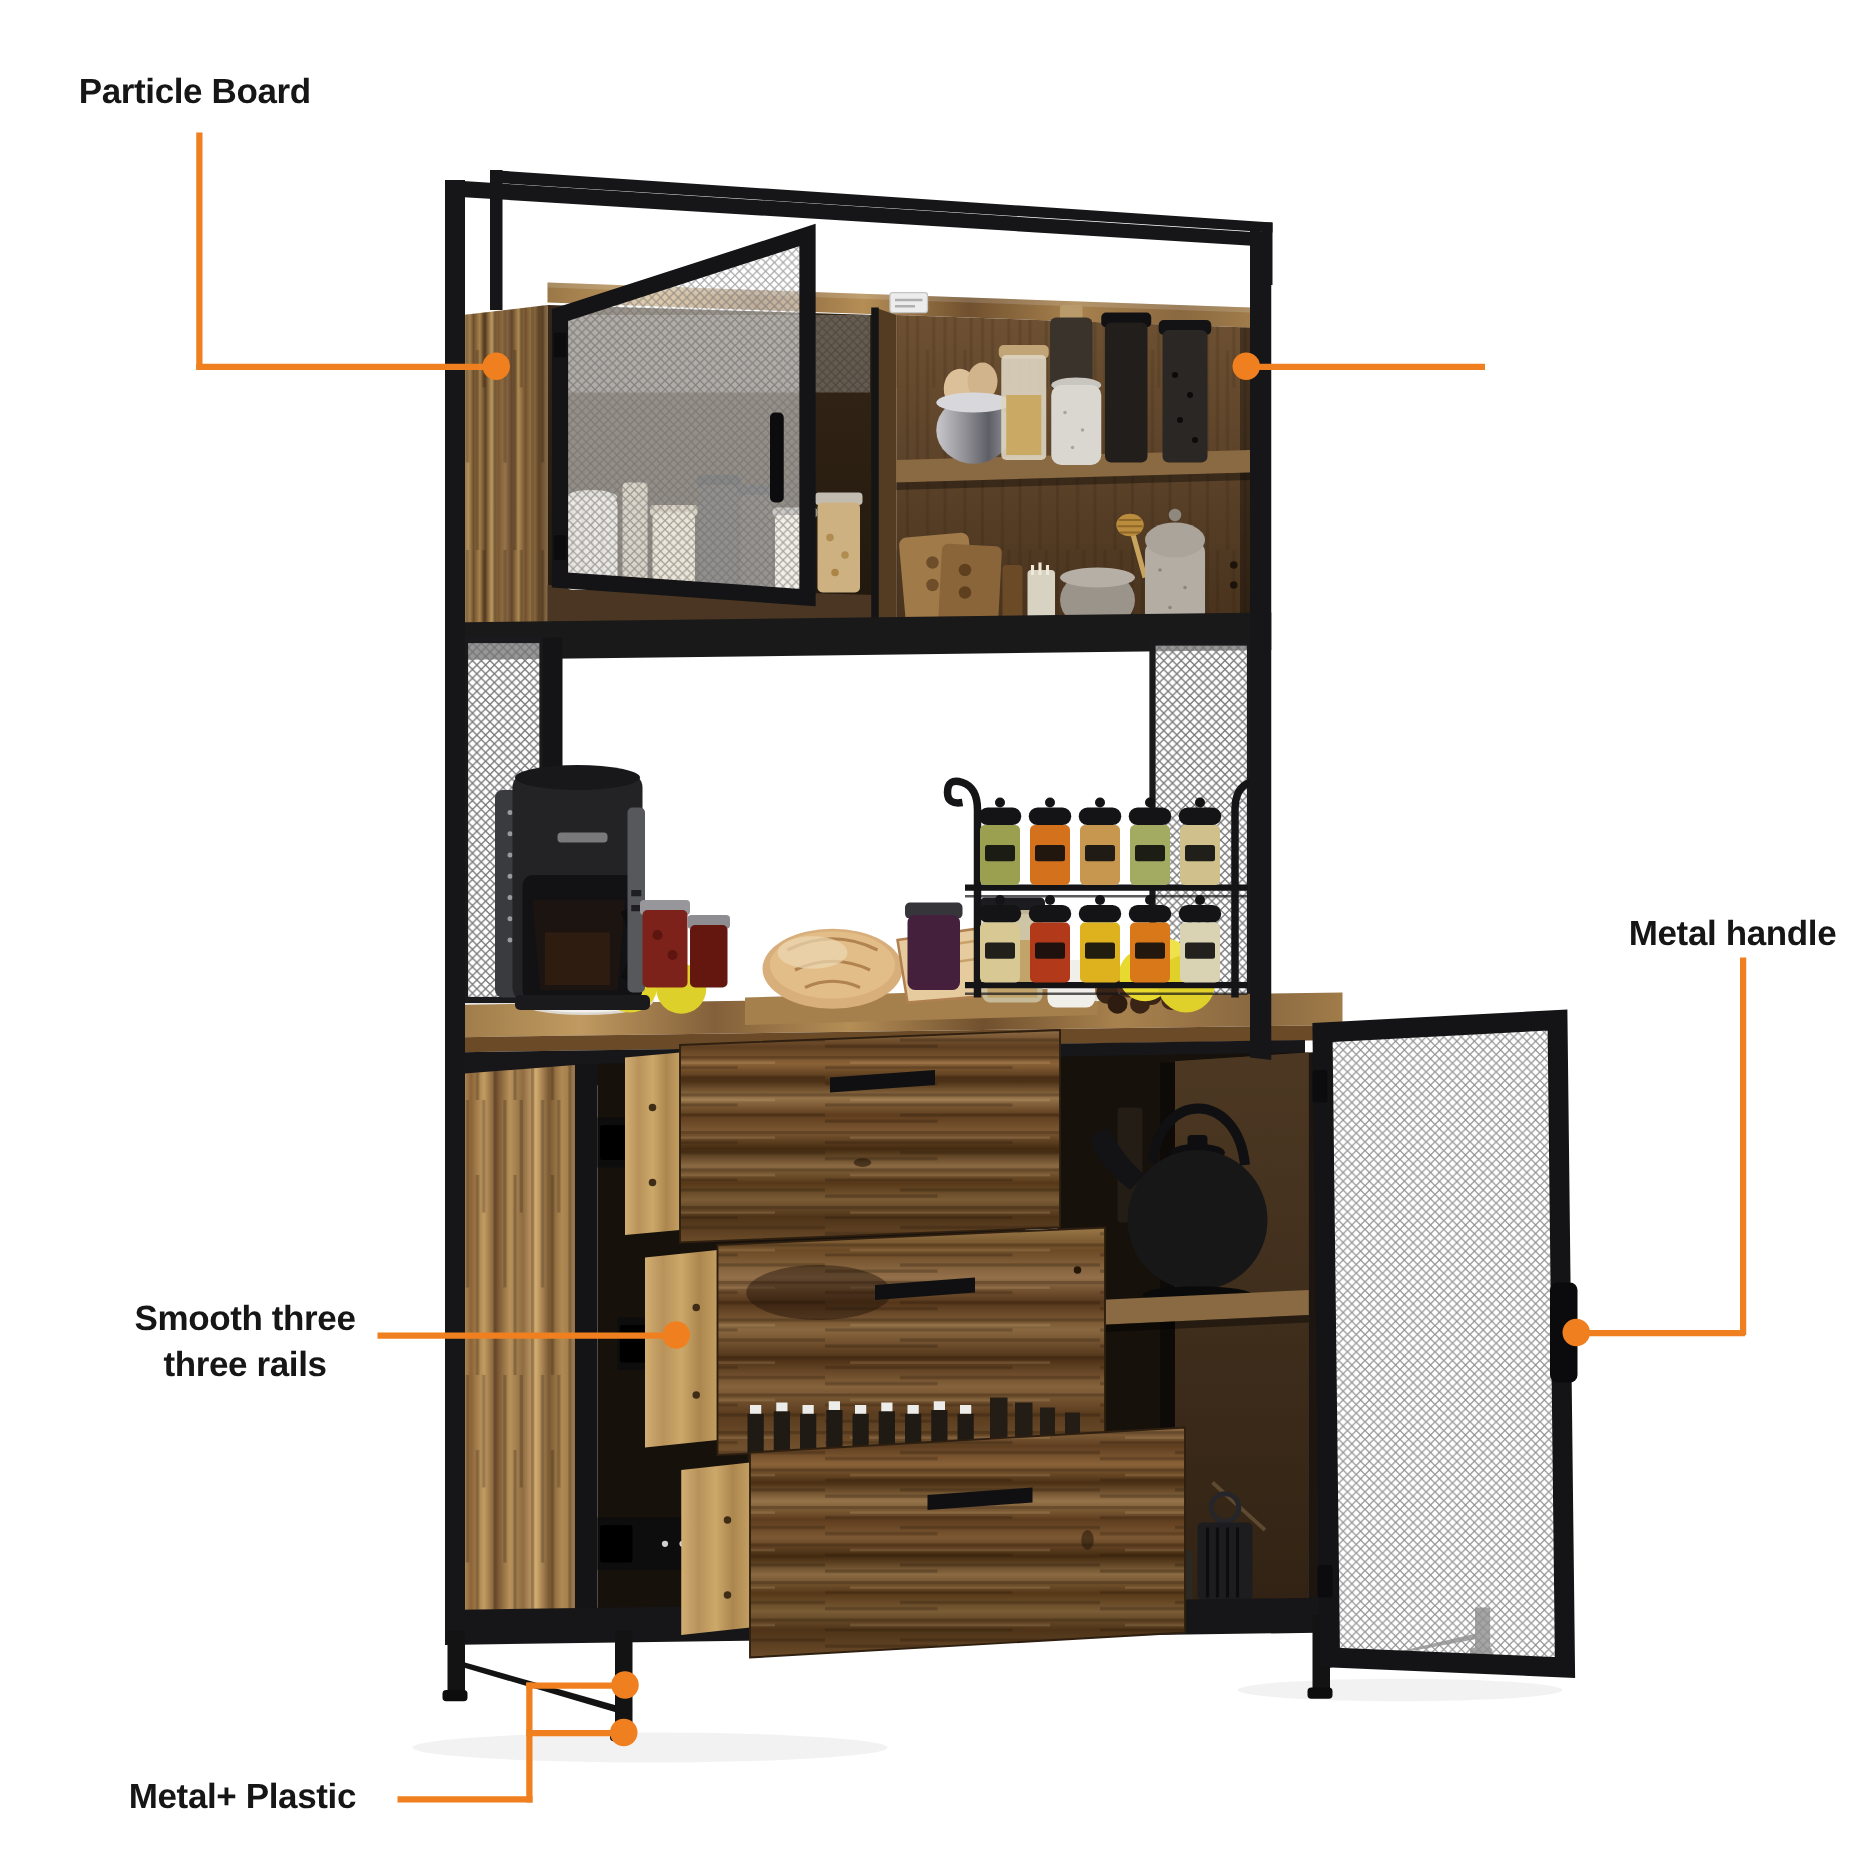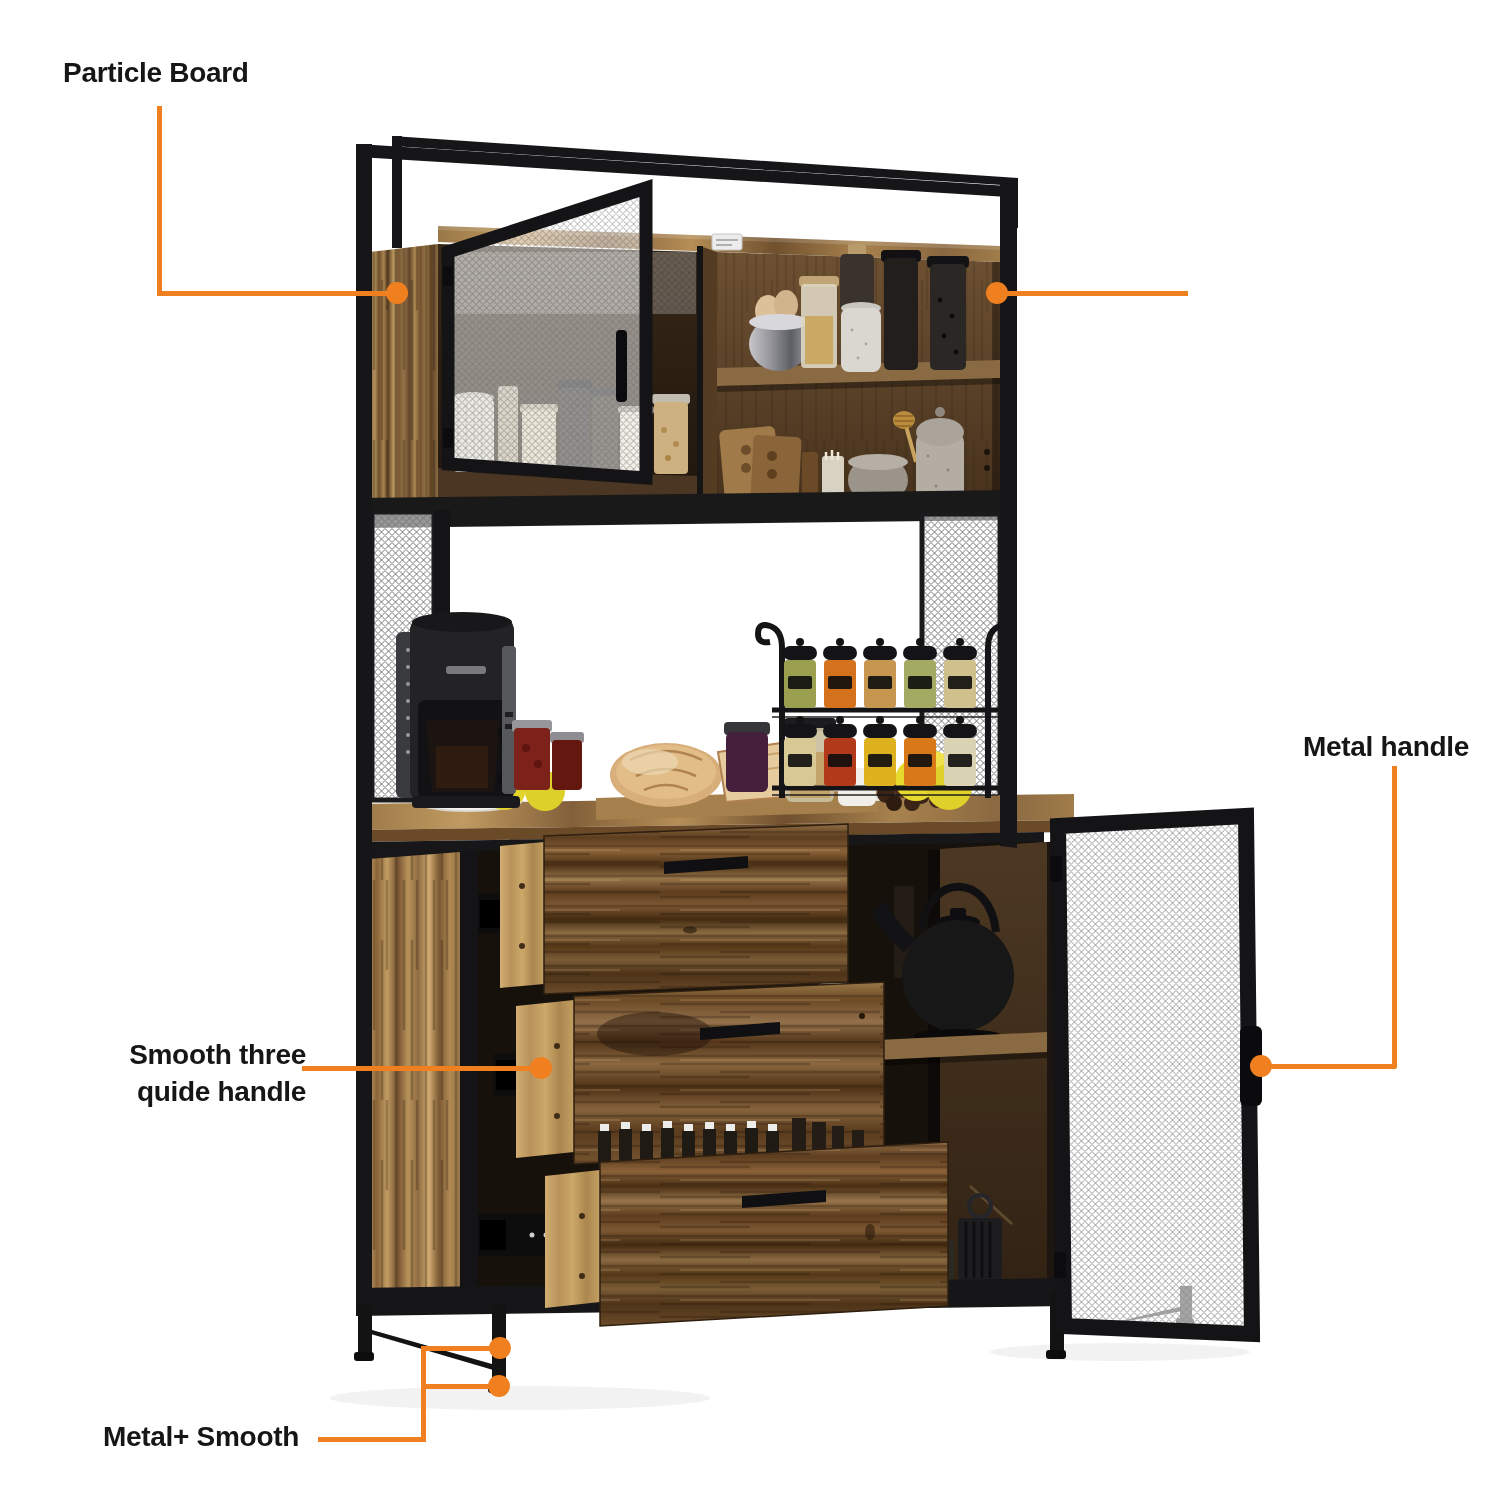--- a/index.html
+++ b/index.html
@@ -558,26 +558,26 @@
       <rect x="1054" y="1252" width="12" height="26" rx="2" fill="#0c0c0e"></rect>
       <rect x="1240" y="1026" width="22" height="80" rx="6" fill="#0b0b0d"></rect>
     </g>
   </svg>
 
   <div class="label" style="left:63px;top:57px;">Particle Board</div>
 
 
   <div class="label" style="left:1303px;top:731px;">Metal handle</div>
 
-  <div class="label two-line" style="left:86px;top:1036px;text-align:right;">
+  <div class="label two-line" style="left:86px;top:1036px;">
     <span>Smooth three</span><br>
-    <span>quide handle</span>
+    <span>three rails</span>
   </div>
 
-  <div class="label" style="left:103px;top:1421px;">Metal+ Smooth</div>
+  <div class="label" style="left:103px;top:1421px;">Metal+ Plastic</div>
 
   <div class="leader" style="left:157px;top:106px;width:5px;height:190px;"></div>
   <div class="leader" style="left:157px;top:291px;width:232px;height:5px;"></div>
   <div class="dot" style="left:386px;top:282px;"></div>
 
   <div class="leader" style="left:1004px;top:291px;width:184px;height:5px;"></div>
   <div class="dot" style="left:986px;top:282px;"></div>
 
   <div class="leader" style="left:1392px;top:766px;width:5px;height:302px;"></div>
   <div class="leader" style="left:1262px;top:1064px;width:134px;height:5px;"></div>

